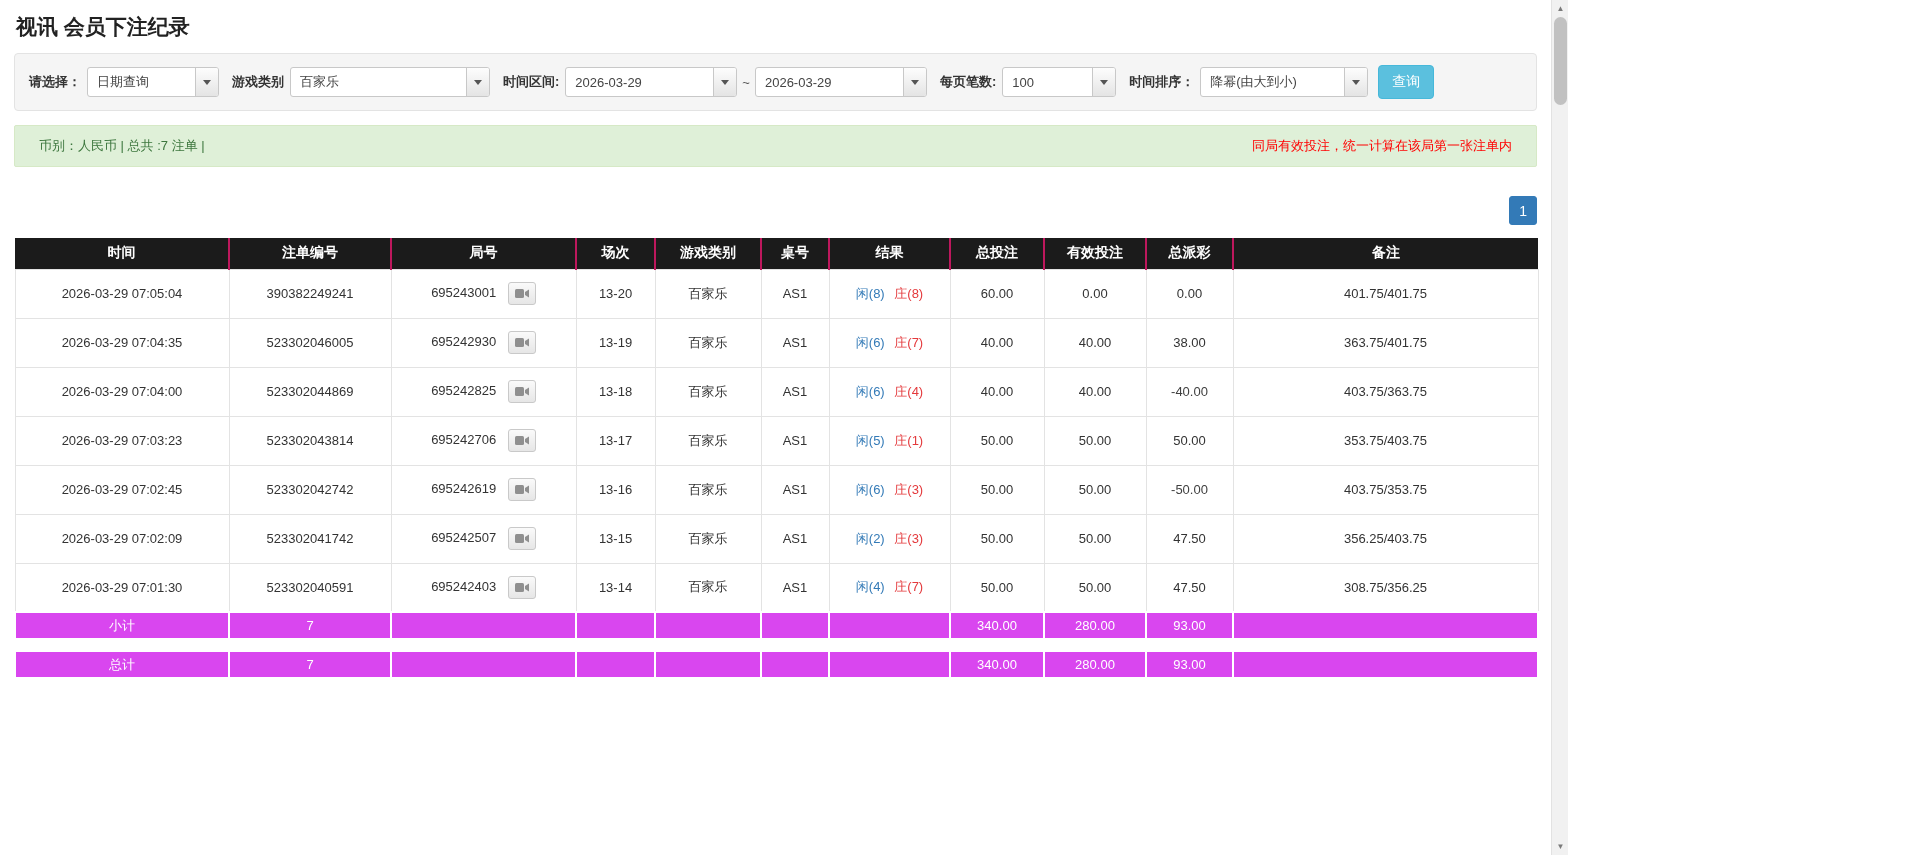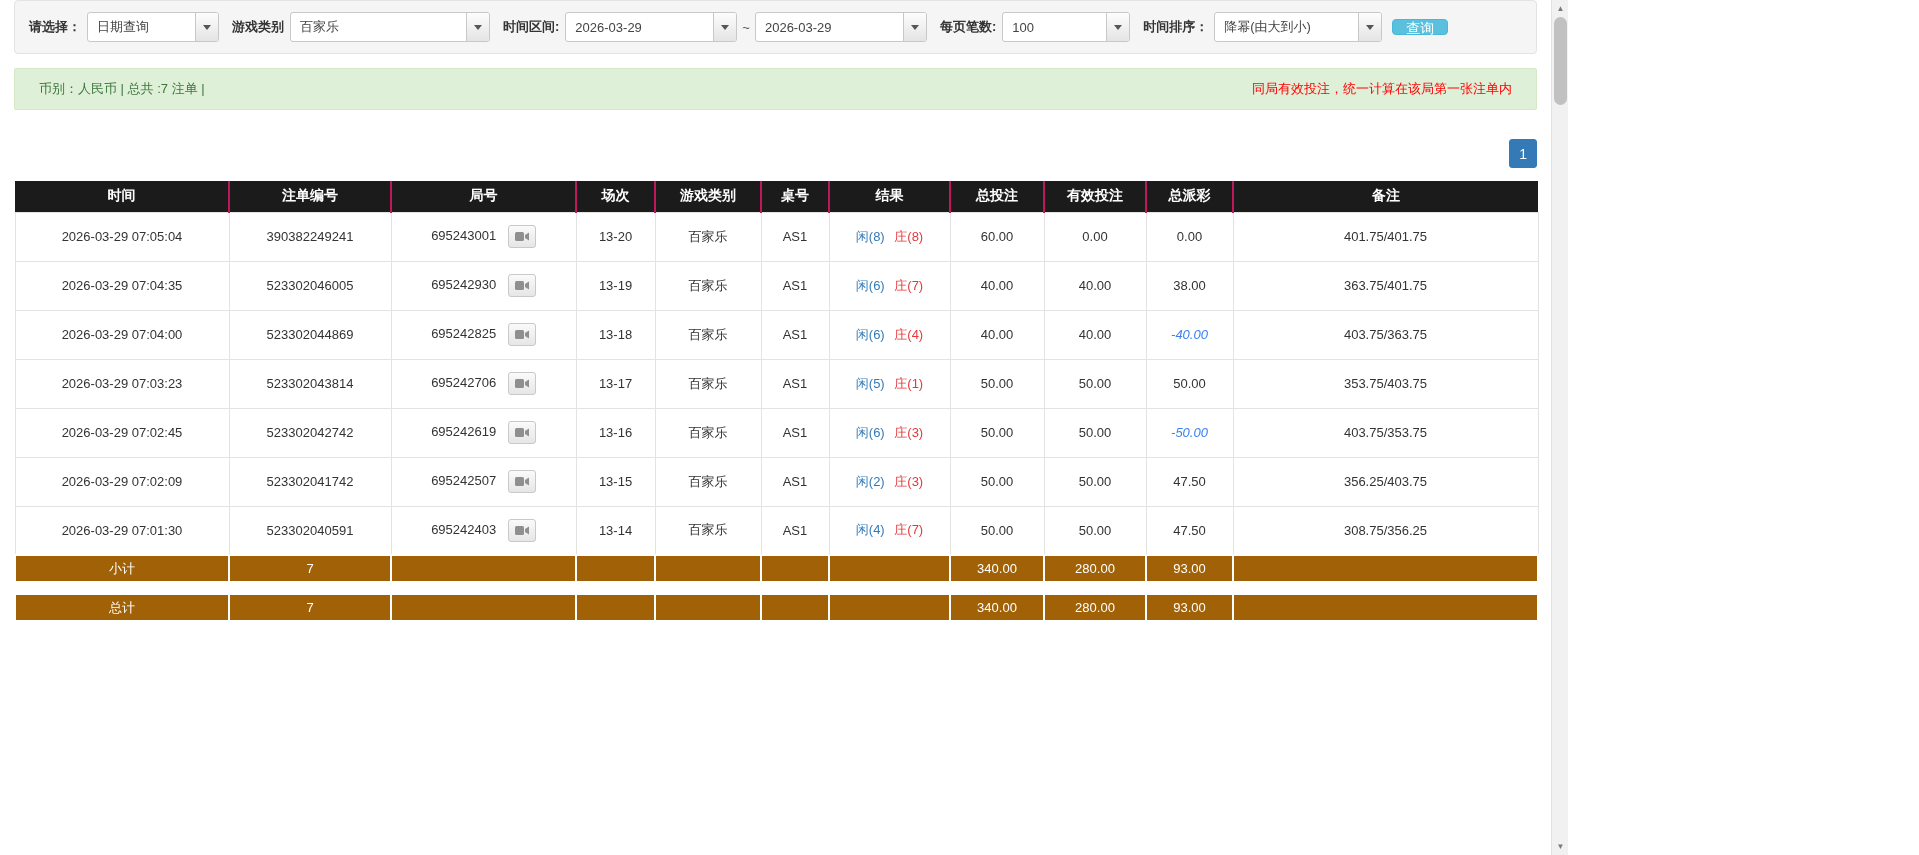--- a/index.html
+++ b/index.html
@@ -25,24 +25,24 @@
     background: #fff; border: 1px solid #c8c8c8; border-radius: 3px;
     overflow: hidden; cursor: pointer;
   }
   .combo-text { display: flex; align-items: center; padding: 0 9px; color: #444; font-size: 13px; flex: 1; overflow: hidden; }
   .combo-btn {
     width: 23px; display: flex; align-items: center; justify-content: center;
     border-left: 1px solid #c8c8c8; background: linear-gradient(#fdfdfd, #e4e4e4);
   }
   .caret { width: 0; height: 0; border-left: 4px solid transparent; border-right: 4px solid transparent; border-top: 5px solid #555; }
   .w-qtype { width: 132px; } .w-game { width: 200px; } .w-date { width: 172px; }
-  .w-psize { width: 128px; } .w-sort { width: 168px; }
+  .w-psize { width: 114px; } .w-sort { width: 168px; }
   .tilde { margin: 0 5px; color: #555; }
   .search-btn {
-    margin-left: 10px; height: 16px; padding: 0 13px;
+    margin-left: 10px; height: 34px; padding: 0 13px;
     background: #5bc0de; border: 1px solid #46b8da; border-radius: 4px;
     color: #fff; font-size: 14px; cursor: pointer; font-family: inherit;
   }
 
   
   .alert-bar {
     margin-top: 14px; display: flex; justify-content: space-between; align-items: center;
     background: #dff0d8; border: 1px solid #d6e9c6; border-radius: 2px;
     padding: 11px 24px;
   }
@@ -65,31 +65,31 @@
   }
   .records th:first-child { border-left: none; }
   .records td { text-align: center; }
   .records tbody td {
     height: 49px; padding: 0 6px; background: #fff; color: #333; font-size: 13px;
     border: 1px solid #e3e3e3;
   }
   .player { color: #337ab7; margin-right: 6px; }
   .banker { color: #e4393c; }
   td.bet-link { color: #337ab7; cursor: pointer; }
-  .records tbody td.neg { color: #3b82f6; font-style: italic; }
+  .records tbody td.neg { color: #404040; }
 
   .round-btn {
     display: inline-flex; align-items: center; justify-content: center;
     width: 28px; height: 23px; margin-left: 8px; vertical-align: middle;
     border: 1px solid #c9c9c9; border-radius: 3px;
     background: linear-gradient(#fafafa, #e6e6e6); cursor: pointer;
   }
 
   .records tr.foot td {
-    background: #a16207; color: #fff; height: 27px; font-size: 13px;
+    background: #d946ef; color: #fff; height: 27px; font-size: 13px;
     border: 2px solid #fff; padding: 0 6px;
   }
   .records tr.spacer td { height: 12px; background: #fff; border: none; padding: 0; }
 
   
   .scrollbar {
     position: absolute; top: 0; left: 1551px; width: 17px; height: 855px;
     background: #f1f1f1; border-left: 1px solid #e2e2e2; cursor: pointer;
   }
   .scroll-arrow {
@@ -102,20 +102,21 @@
   .scroll-thumb {
     position: absolute; top: 17px; left: 2px; width: 13px; height: 88px;
     background: #c1c1c1; border-radius: 7px;
   }
 </style>
 </head>
 <body>
 
 <div class="page">
 
+  <h1 class="page-title">视讯 会员下注纪录</h1>
 
   <div class="filter-bar">
     <span class="flabel">请选择：</span>
     <div class="combo w-qtype">
       <span class="combo-text">日期查询</span>
       <span class="combo-btn">
           <i class="caret"></i>
         </span>
     </div>
 

